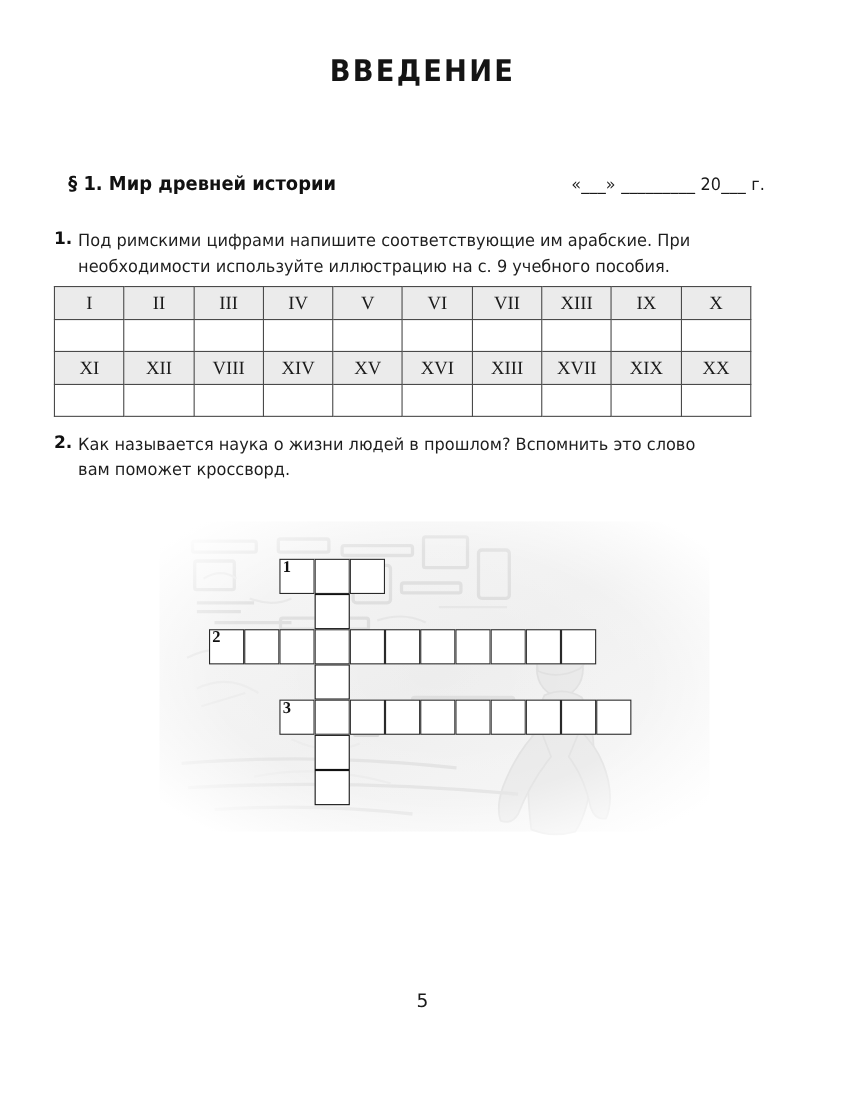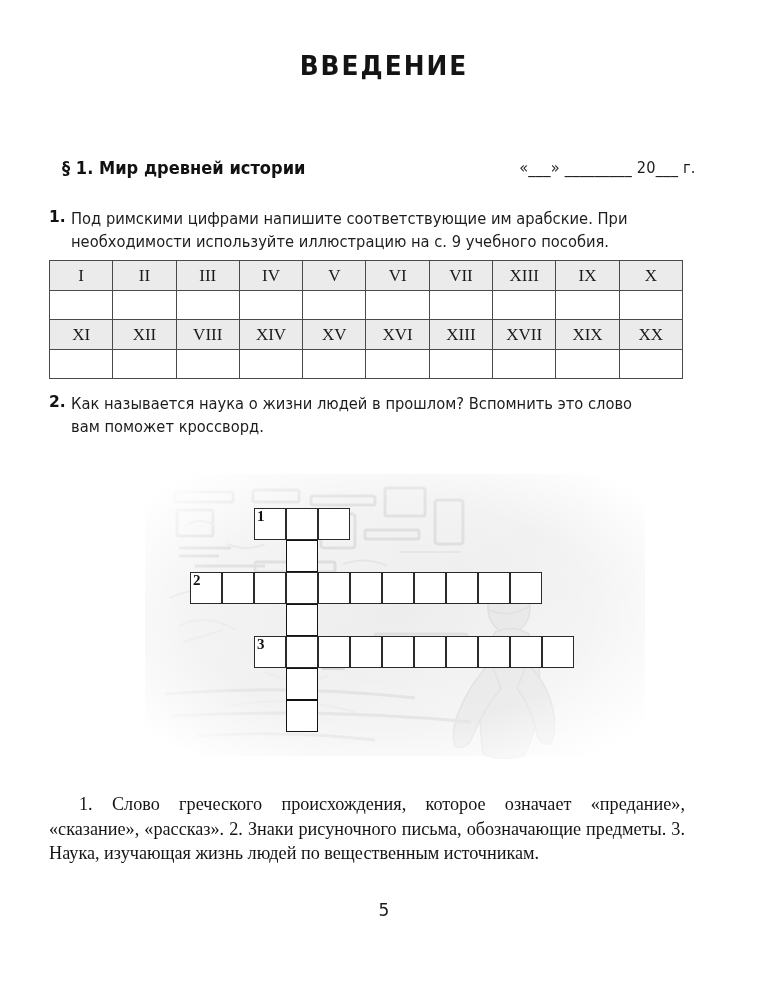--- a/index.html
+++ b/index.html
@@ -364,17 +364,16 @@
         <div class="cell thin" style="left: 343px; top: 170px;"></div>
         <div class="cell thin" style="left: 375px; top: 170px;"></div>
         <div class="cell thin" style="left: 407px; top: 170px;"></div>
         <div class="cell" style="left: 151px; top: 74px;"></div>
         <div class="cell" style="left: 151px; top: 138px;"></div>
         <div class="cell" style="left: 151px; top: 202px;"></div>
         <div class="cell" style="left: 151px; top: 234px;"></div>
       </div>
   </div>
 
-  <div class="clues">1. Слово греческого происхождения, которое означает «предание», «сказание», «рассказ». 2. Знаки рисуночного письма, обозначающие предметы. 3. Наука, изучающая жизнь людей по вещественным ис­точникам.</div>
 
   <div class="folio">5</div>
 
 </div>
 
 </body></html>

